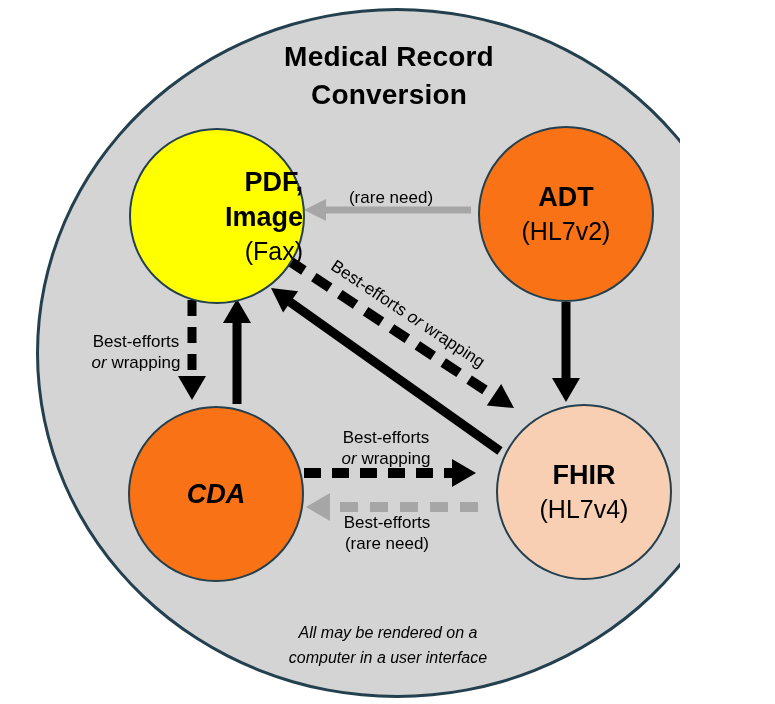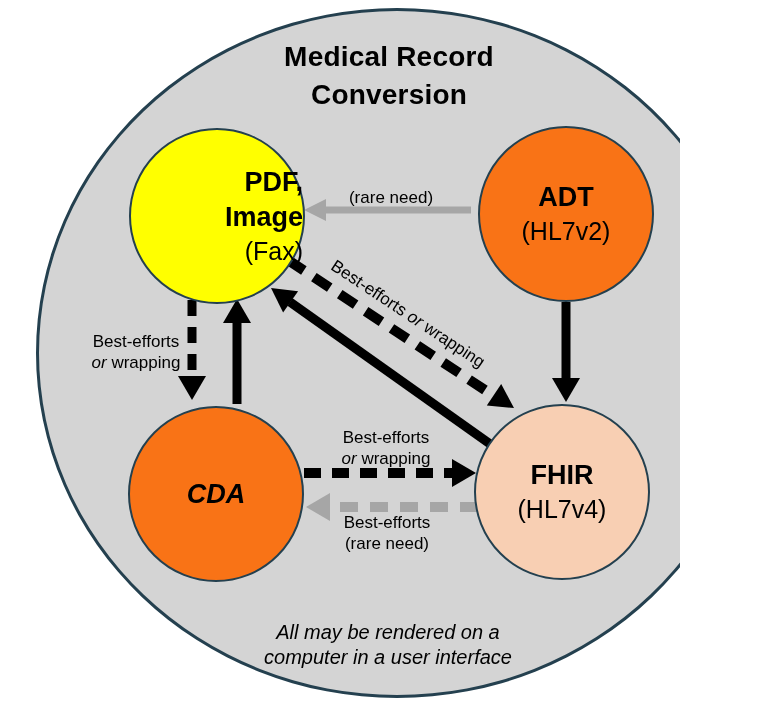--- a/index.html
+++ b/index.html
@@ -17,35 +17,35 @@
   }
   .node{
     position:absolute;border:2.5px solid #24404F;border-radius:50%;box-sizing:border-box;
     display:flex;flex-direction:column;align-items:center;justify-content:center;text-align:center;
   }
   .node .big{font-weight:700;font-size:27px;line-height:35px;}
   .node .sub{font-size:25px;line-height:33px;}
   .node-pdf{left:129px;top:128px;width:176px;height:176px;align-items:flex-end;}
   .node-adt{left:478px;top:126px;width:176px;height:176px;}
   .node-cda{left:128px;top:406px;width:176px;height:176px;}
-  .node-fhir{left:474px;top:404px;width:176px;height:176px;}
+  .node-fhir{left:496px;top:404px;width:176px;height:176px;}
   .arrows{position:absolute;left:0;top:0;pointer-events:none;}
   .lbl{
     position:absolute;font-size:17px;line-height:21px;text-align:center;
     transform:translate(-50%,-50%);white-space:nowrap;
   }
   .it{font-style:italic;}
   .lbl-rare-need{left:391px;top:197px;}
   .lbl-left-vertical{left:136px;top:352px;}
   .lbl-diagonal{left:408px;top:314px;transform:translate(-50%,-50%) rotate(33.5deg);}
   .lbl-cda-fhir{left:386px;top:448px;}
   .lbl-fhir-cda{left:387px;top:533px;}
   .footnote{
     position:absolute;left:388px;top:645px;transform:translate(-50%,-50%);
-    font-style:italic;font-size:20px;line-height:25px;text-align:center;white-space:nowrap;
+    font-style:italic;font-size:16px;line-height:25px;text-align:center;white-space:nowrap;
   }
 </style>
 </head>
 <body>
 
 <div class="canvas">
 
   <div class="outer-circle" style="background-color: rgb(212, 212, 212);"></div>
 
   <div class="title">

